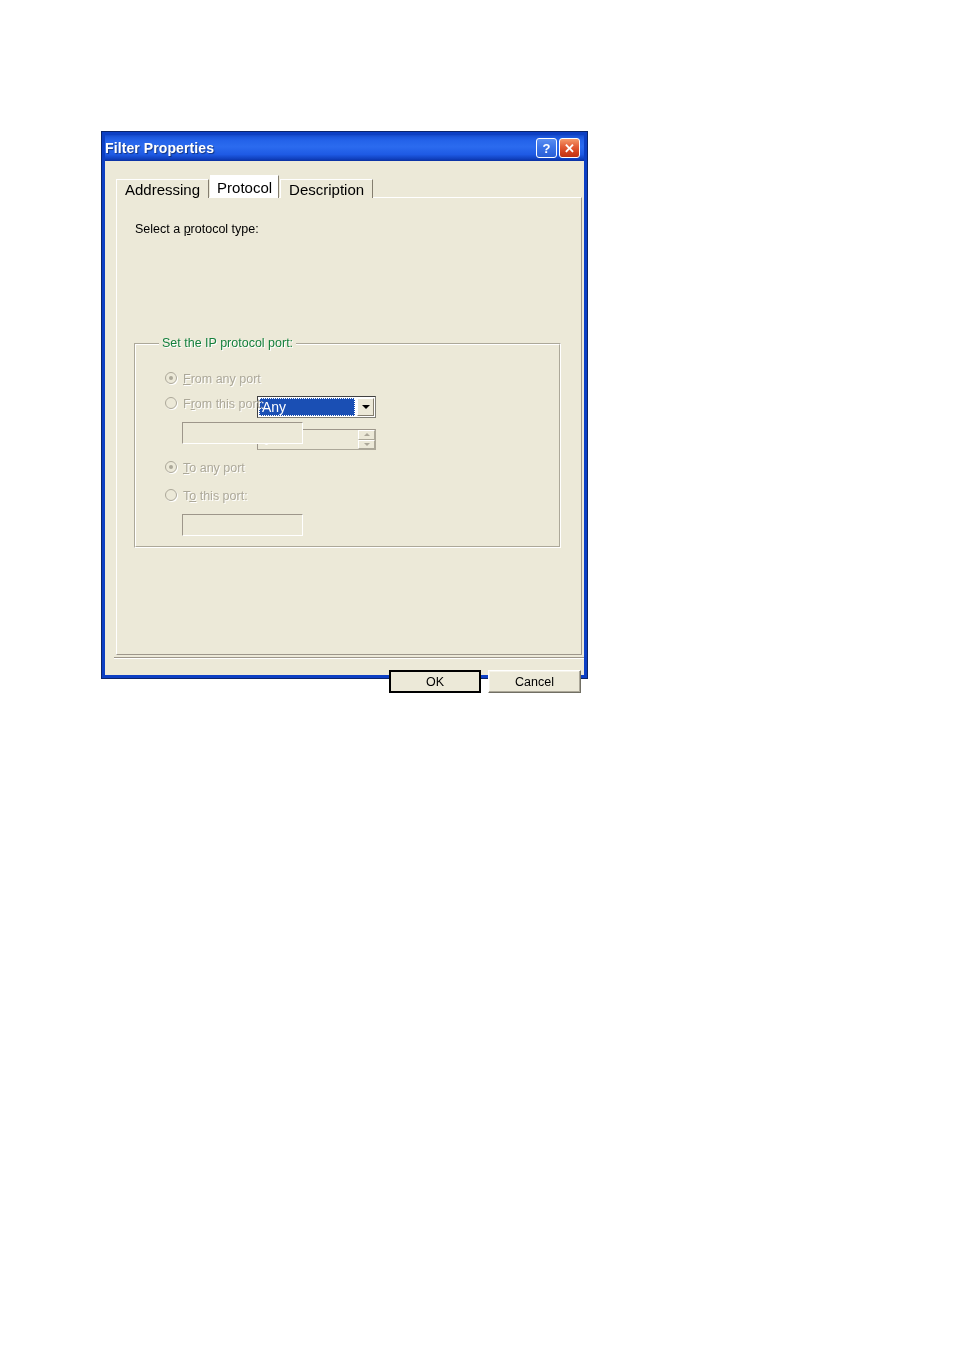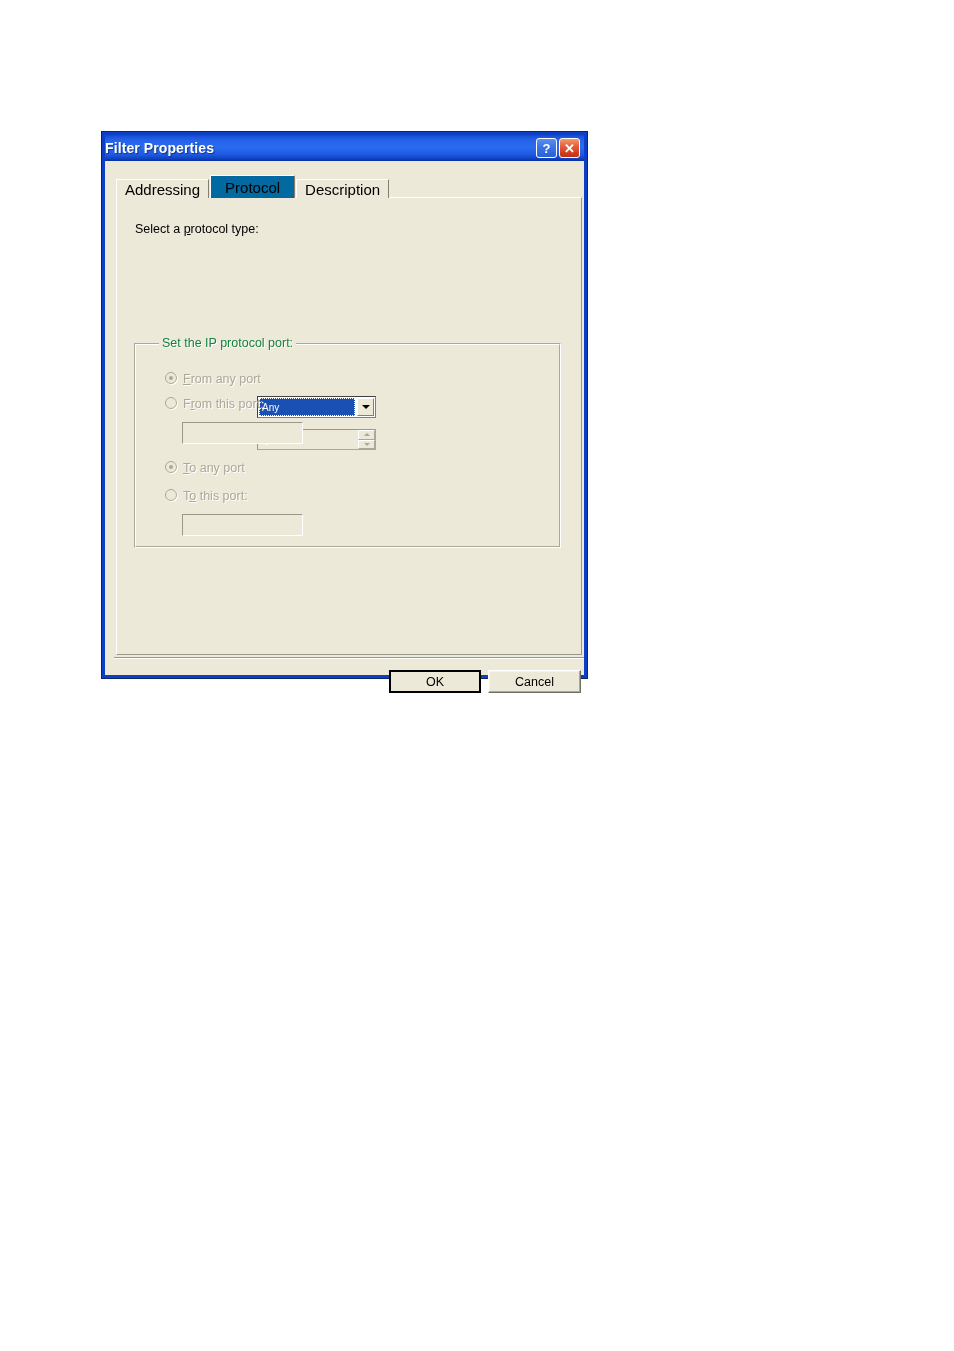--- a/index.html
+++ b/index.html
@@ -117,22 +117,22 @@
     align-items: center;
     box-sizing: border-box;
     cursor: pointer;
     white-space: nowrap;
     margin-right: 1px;
     position: relative;
   }
   .tab.selected {
     height: 23px;
     margin-top: -3px;
-    padding: 0 14px;
-    background: #0369a1;
+    padding: 0 6px;
+    background: #ffffff;
     border: 1px solid #ffffff;
     border-right-color: #847e6f;
     border-bottom: none;
     z-index: 6;
   }
 
   
   .tabpanel {
     position: absolute;
     left: 11px;
@@ -177,21 +177,21 @@
     border-left-color: #404040;
     box-sizing: border-box;
     display: flex;
     align-items: stretch;
     cursor: pointer;
   }
   .combo-value {
     flex: 1;
     background: #1a4fb4;
     color: #ffffff;
-    font-size: 10px;
+    font-size: 14px;
     display: flex;
     align-items: center;
     padding-left: 3px;
     margin: 1px;
     outline: 1px dotted #ffffff;
     outline-offset: -1px;
     white-space: nowrap;
     overflow: hidden;
   }
   .combo-arrow {

